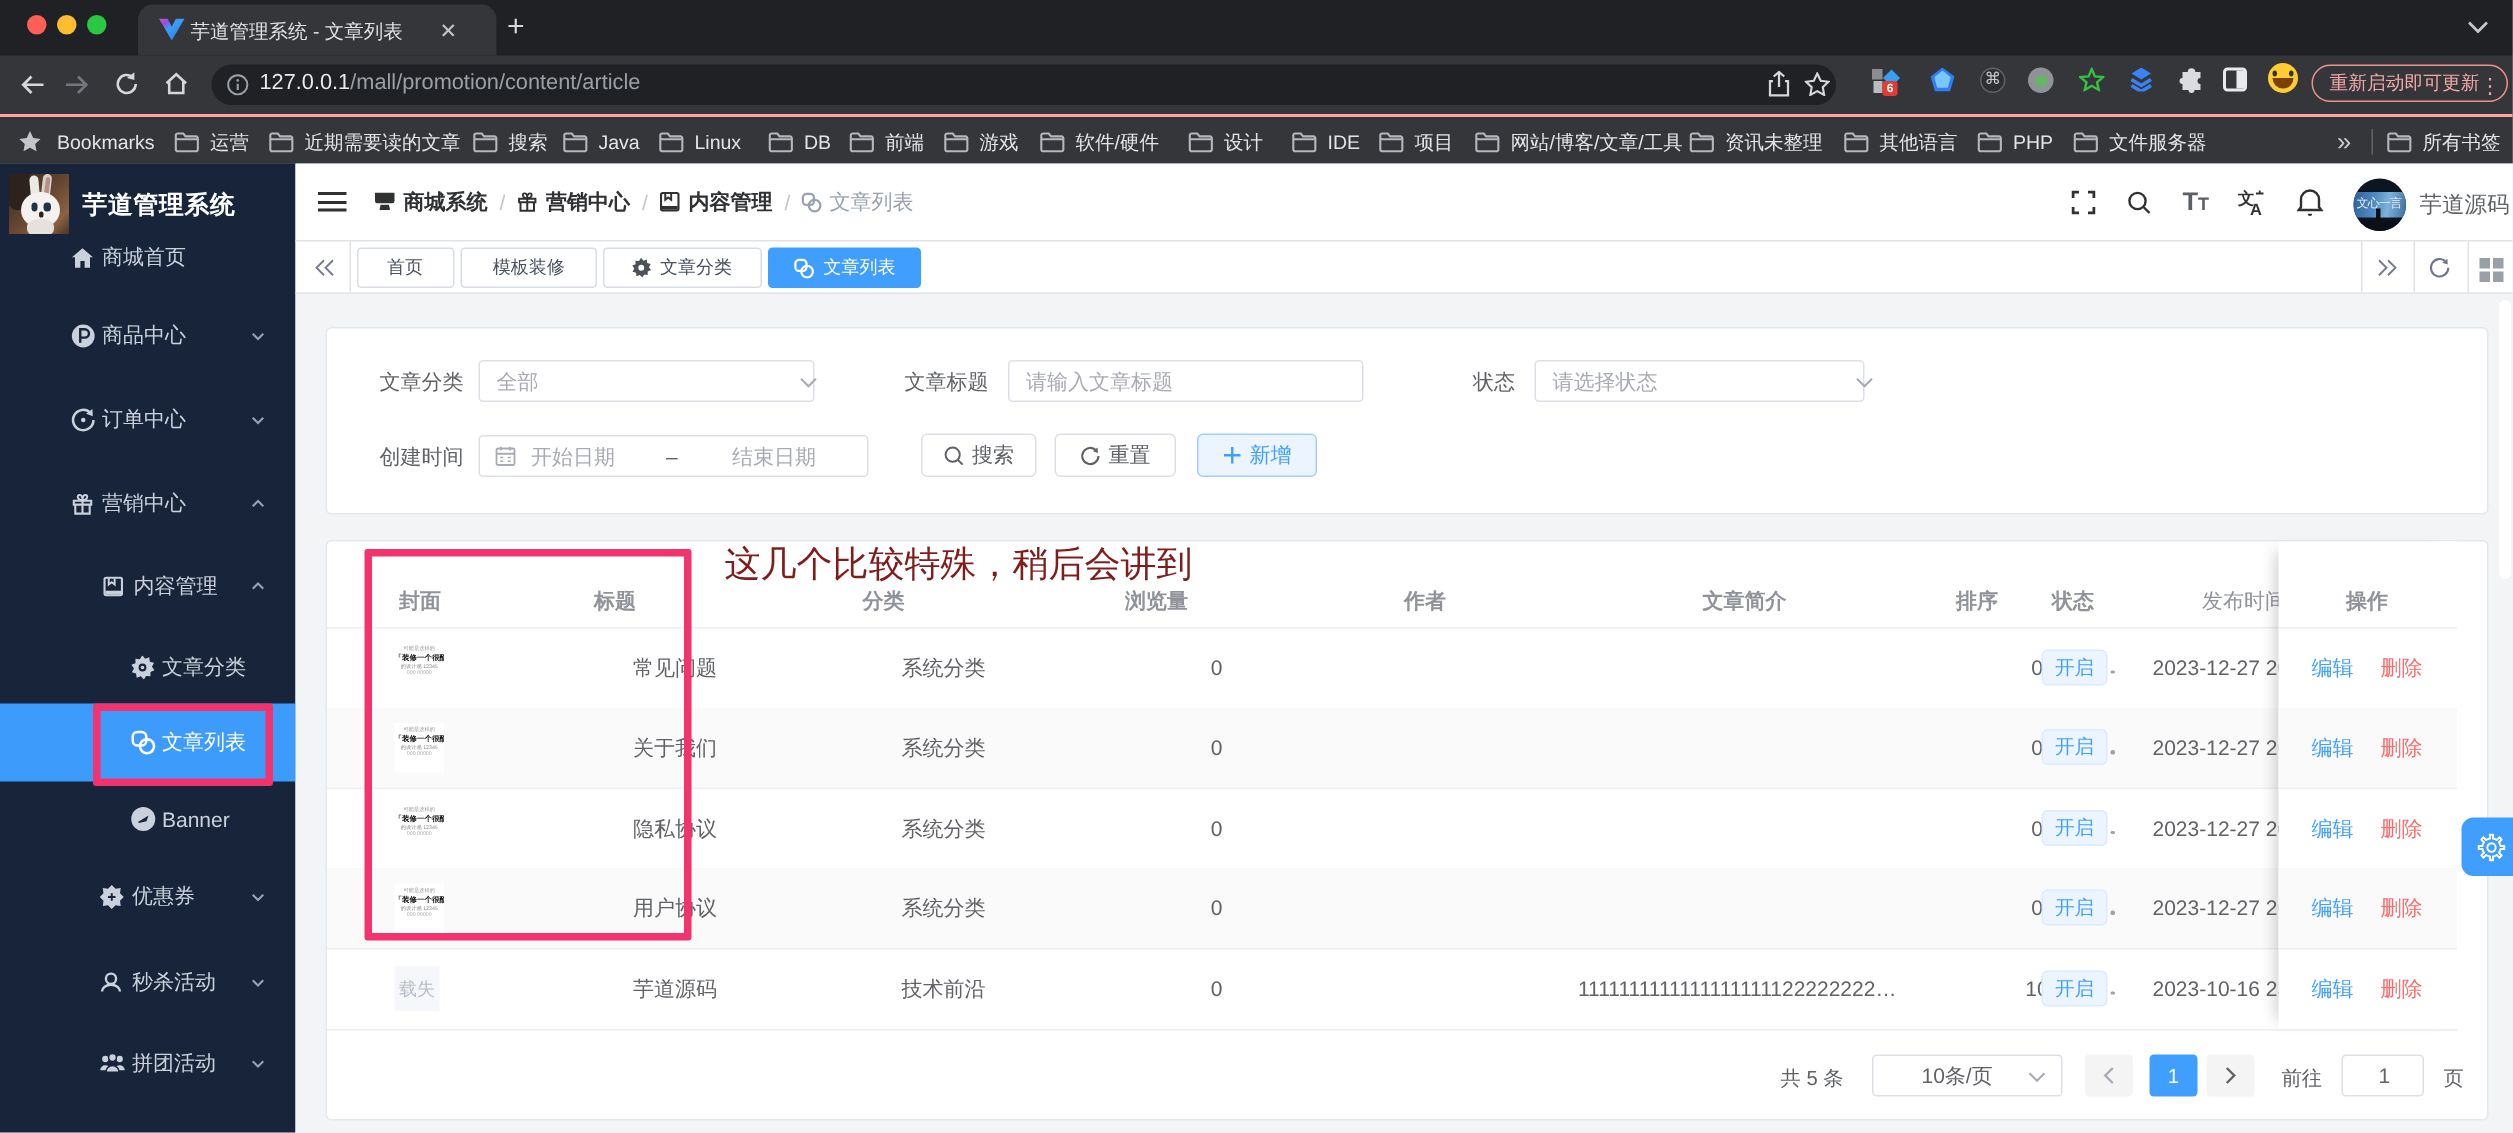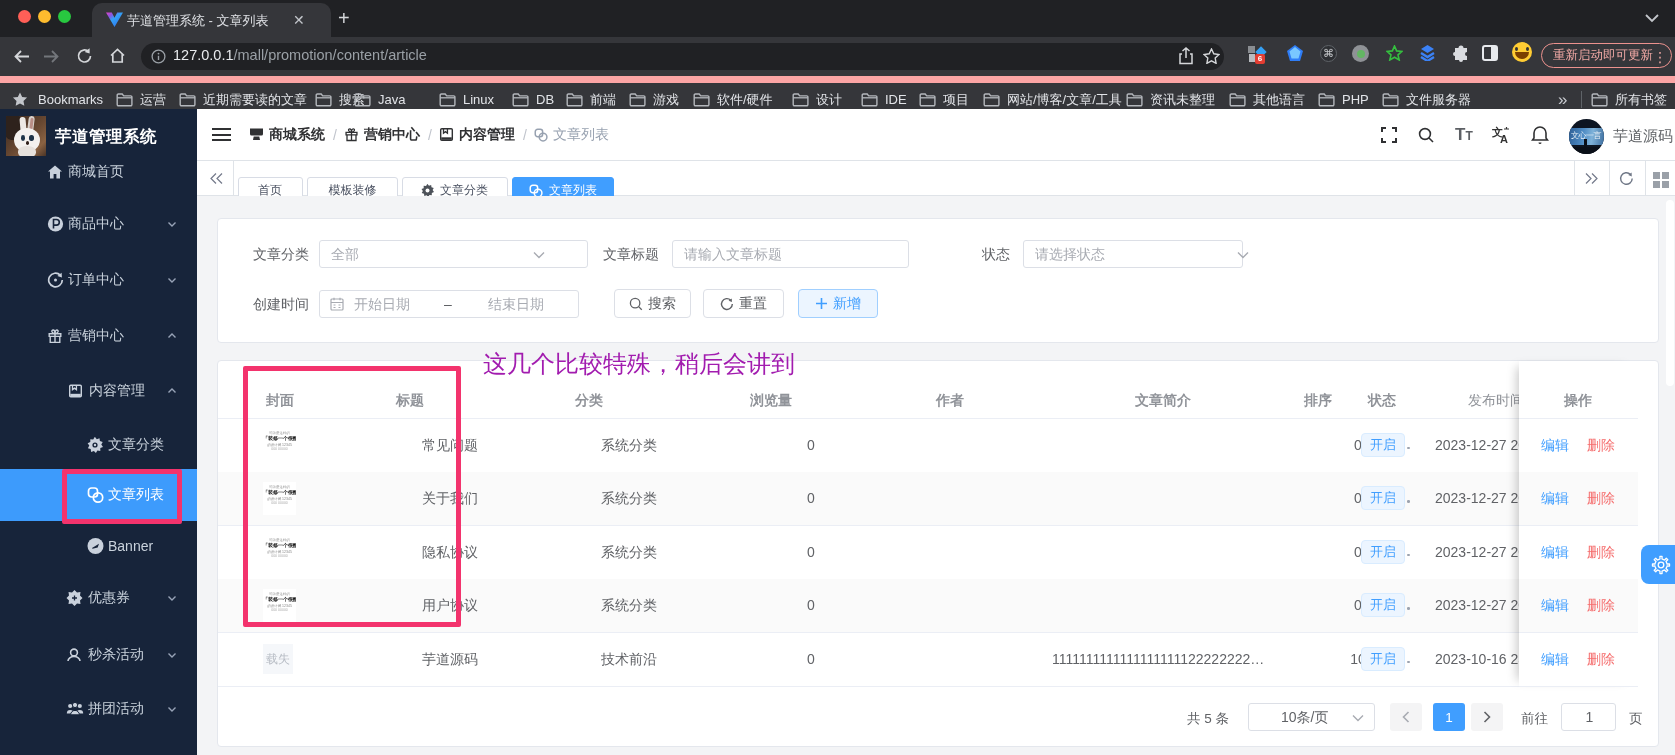--- a/index.html
+++ b/index.html
@@ -10,36 +10,36 @@
 #chrome{position:absolute;left:0;top:0;width:1675px;height:109px;background:#202124;}
 #tabstrip{position:absolute;left:0;top:0;width:1675px;height:37px;background:#202124;}
 .tl{position:absolute;top:10px;width:13px;height:13px;border-radius:50%;}
 #tab{position:absolute;left:92px;top:3px;width:239px;height:34px;background:#35363a;border-radius:10px 10px 0 0;}
 #tab .title{position:absolute;left:35px;top:9px;font-size:13px;color:#dfe1e5;white-space:nowrap;}
 #tab .x{position:absolute;left:201px;top:9px;font-size:14px;color:#c3c6cb;}
 #toolbar{position:absolute;left:0;top:37px;width:1675px;height:39px;background:#35363a;}
 #pill{position:absolute;left:141px;top:6px;width:1083px;height:27px;border-radius:14px;background:#202124;}
 #pill .url{position:absolute;left:32px;top:4px;font-size:14.5px;color:#e8eaed;white-space:nowrap;}
 #pill .url span{color:#9aa0a6;}
-#bookmarks{position:absolute;left:0;top:76px;width:1675px;height:33px;background:#35363a;border-top:7px solid #fca5a5;}
+#bookmarks{position:absolute;left:0;top:76px;width:1675px;height:33px;background:#35363a;border-top:2px solid #fca5a5;}
 .bk{position:absolute;top:0;height:33px;display:flex;align-items:center;font-size:13px;color:#e2e4e8;white-space:nowrap;}
 .bk svg{margin-right:7px;}
 .cicon{position:absolute;top:45px;}
 
 #sidebar{position:absolute;left:0;top:109px;width:197px;height:646px;background:#17243a;}
 .mi{position:absolute;left:0;width:197px;height:40px;color:#c9d2dc;font-size:14px;}
 .mi .txt{position:absolute;top:50%;transform:translateY(-50%);white-space:nowrap;}
 .mi .ic{position:absolute;top:50%;transform:translateY(-50%);}
 .mi .ch{position:absolute;left:166px;top:50%;transform:translateY(-50%);}
 #appheader{position:absolute;left:197px;top:109px;width:1478px;height:51px;background:#fff;}
 .bc{position:absolute;top:0;height:51px;display:flex;align-items:center;font-size:14px;color:#303133;white-space:nowrap;}
 .bc svg{margin-right:5px;}
 .bcsep{position:absolute;top:0;height:51px;display:flex;align-items:center;color:#c0c4cc;font-size:14px;}
 #tagsbar{position:absolute;left:197px;top:160px;width:1478px;height:36px;background:#fff;border-top:1px solid #dfe3e8;border-bottom:1px solid #dfe3e8;}
-.tag{position:absolute;top:16px;height:27px;border:1px solid #d8dce5;background:#fff;color:#495060;font-size:12px;display:flex;align-items:center;justify-content:center;border-radius:3px;}
+.tag{position:absolute;top:4px;height:27px;border:1px solid #d8dce5;background:#fff;color:#495060;font-size:12px;display:flex;align-items:center;justify-content:center;border-radius:3px;}
 .tag.active{background:#409eff;border-color:#409eff;color:#fff;}
 .vline{position:absolute;top:0;width:1px;height:34px;background:#dfe3e8;}
 #main{position:absolute;left:197px;top:196px;width:1478px;height:559px;background:#f3f4f6;}
 .card{position:absolute;background:#fff;border:1px solid #e4e7ed;border-radius:4px;}
 .lbl{position:absolute;font-size:14px;color:#606266;line-height:28px;white-space:nowrap;}
 .inp{position:absolute;height:28px;border:1px solid #dcdfe6;border-radius:3px;background:#fff;}
 .ph{position:absolute;top:0;font-size:14px;color:#a8abb2;line-height:26px;white-space:nowrap;}
 .btn{position:absolute;height:29px;border:1px solid #dcdfe6;border-radius:4px;background:#fff;color:#606266;font-size:14px;display:flex;align-items:center;justify-content:center;}
 .btn svg{margin-right:5px;}
 .btn.blue{background:#ecf5ff;border-color:#a0cfff;color:#409eff;}
@@ -161,21 +161,21 @@
           <path d="M1.2 4.8 h14.7" stroke="#b4b7bc" stroke-width="1.3"></path>
         </svg>运营</div>
 <div class="bk" style="left:179px"><svg width="17" height="14" viewBox="0 0 17 14">
           <path d="M1.2 2.2 a1.2 1.2 0 0 1 1.2-1.2 h3.8 l1.5 1.9 h7 a1.2 1.2 0 0 1 1.2 1.2 v7.5 a1.2 1.2 0 0 1 -1.2 1.2 h-12.3 a1.2 1.2 0 0 1 -1.2-1.2 Z" fill="none" stroke="#b4b7bc" stroke-width="1.4"></path>
           <path d="M1.2 4.8 h14.7" stroke="#b4b7bc" stroke-width="1.3"></path>
         </svg>近期需要读的文章</div>
 <div class="bk" style="left:315px"><svg width="17" height="14" viewBox="0 0 17 14">
           <path d="M1.2 2.2 a1.2 1.2 0 0 1 1.2-1.2 h3.8 l1.5 1.9 h7 a1.2 1.2 0 0 1 1.2 1.2 v7.5 a1.2 1.2 0 0 1 -1.2 1.2 h-12.3 a1.2 1.2 0 0 1 -1.2-1.2 Z" fill="none" stroke="#b4b7bc" stroke-width="1.4"></path>
           <path d="M1.2 4.8 h14.7" stroke="#b4b7bc" stroke-width="1.3"></path>
         </svg>搜索</div>
-<div class="bk" style="left:354px"><svg width="17" height="14" viewBox="0 0 17 14">
+<div class="bk" style="left:375px"><svg width="17" height="14" viewBox="0 0 17 14">
           <path d="M1.2 2.2 a1.2 1.2 0 0 1 1.2-1.2 h3.8 l1.5 1.9 h7 a1.2 1.2 0 0 1 1.2 1.2 v7.5 a1.2 1.2 0 0 1 -1.2 1.2 h-12.3 a1.2 1.2 0 0 1 -1.2-1.2 Z" fill="none" stroke="#b4b7bc" stroke-width="1.4"></path>
           <path d="M1.2 4.8 h14.7" stroke="#b4b7bc" stroke-width="1.3"></path>
         </svg>Java</div>
 <div class="bk" style="left:439px"><svg width="17" height="14" viewBox="0 0 17 14">
           <path d="M1.2 2.2 a1.2 1.2 0 0 1 1.2-1.2 h3.8 l1.5 1.9 h7 a1.2 1.2 0 0 1 1.2 1.2 v7.5 a1.2 1.2 0 0 1 -1.2 1.2 h-12.3 a1.2 1.2 0 0 1 -1.2-1.2 Z" fill="none" stroke="#b4b7bc" stroke-width="1.4"></path>
           <path d="M1.2 4.8 h14.7" stroke="#b4b7bc" stroke-width="1.3"></path>
         </svg>Linux</div>
 <div class="bk" style="left:512px"><svg width="17" height="14" viewBox="0 0 17 14">
           <path d="M1.2 2.2 a1.2 1.2 0 0 1 1.2-1.2 h3.8 l1.5 1.9 h7 a1.2 1.2 0 0 1 1.2 1.2 v7.5 a1.2 1.2 0 0 1 -1.2 1.2 h-12.3 a1.2 1.2 0 0 1 -1.2-1.2 Z" fill="none" stroke="#b4b7bc" stroke-width="1.4"></path>
           <path d="M1.2 4.8 h14.7" stroke="#b4b7bc" stroke-width="1.3"></path>
@@ -456,21 +456,21 @@
 <div class="abs" style="left:1456px;top:11px;width:16px;height:16px">
       <div style="position:absolute;left:0px;top:0px;width:7px;height:7px;background:#9aa0a8"></div>
       <div style="position:absolute;left:0px;top:9px;width:7px;height:7px;background:#9aa0a8"></div>
       <div style="position:absolute;left:9px;top:0px;width:7px;height:7px;background:#9aa0a8"></div>
       <div style="position:absolute;left:9px;top:9px;width:7px;height:7px;background:#9aa0a8"></div>
     </div>
 </div>
 <div id="main">
 <div class="card" style="left:20px;top:22px;width:1442px;height:125px"></div>
 <div class="lbl" style="left:56px;top:44px">文章分类</div>
-<div class="inp" style="left:122px;top:44px;width:269px">
+<div class="inp" style="left:122px;top:44px;width:224px">
       <div class="ph" style="left:11px">全部</div>
     </div>
 <svg class="abs" style="left:336px;top:55px" width="12" height="8" viewBox="0 0 12 8">
       <path d="M1 1.5 L6 6.5 L11 1.5" stroke="#a8abb2" stroke-width="1.4" fill="none"></path>
     </svg>
 <div class="lbl" style="left:406px;top:44px">文章标题</div>
 <div class="inp" style="left:475px;top:44px;width:237px">
       <div class="ph" style="left:11px">请输入文章标题</div>
     </div>
 <div class="lbl" style="left:785px;top:44px">状态</div>
@@ -636,12 +636,12 @@
 </div>
 <div class="abs" style="left:1666px;top:200px;width:8px;height:186px;background:#ffffff;border-radius:4px"></div>
 <div class="abs" style="left:1641px;top:545px;width:40px;height:39px;background:#409eff;border-radius:8px 0 0 8px">
     <svg style="position:absolute;left:10px;top:10px" width="20" height="20" viewBox="0 0 20 20">
       <path d="M15.93 8.58 L16.02 9.01 L18.53 8.92 L18.53 11.08 L16.02 10.99 L15.93 11.42 L15.20 13.19 L14.96 13.55 L16.80 15.27 L15.27 16.80 L13.55 14.96 L13.19 15.20 L11.42 15.93 L10.99 16.02 L11.08 18.53 L8.92 18.53 L9.01 16.02 L8.58 15.93 L6.81 15.20 L6.45 14.96 L4.73 16.80 L3.20 15.27 L5.04 13.55 L4.80 13.19 L4.07 11.42 L3.98 10.99 L1.47 11.08 L1.47 8.92 L3.98 9.01 L4.07 8.58 L4.80 6.81 L5.04 6.45 L3.20 4.73 L4.73 3.20 L6.45 5.04 L6.81 4.80 L8.58 4.07 L9.01 3.98 L8.92 1.47 L11.08 1.47 L10.99 3.98 L11.42 4.07 L13.19 4.80 L13.55 5.04 L15.27 3.20 L16.80 4.73 L14.96 6.45 L15.20 6.81 Z" stroke="#fff" stroke-width="1.3" fill="none" stroke-linejoin="round"></path>
       <circle cx="10" cy="10" r="2.8" stroke="#fff" stroke-width="1.3" fill="none"></circle>
     </svg>
   </div>
 <div class="ann" style="left:62px;top:469px;width:120px;height:54.5px"></div>
 <div class="ann" style="left:243px;top:366px;width:218px;height:261px"></div>
-<div class="abs" style="left:483px;top:348px;font-size:24px;color:#a21caf;font-weight:400;white-space:nowrap;letter-spacing:0">这几个比较特殊，稍后会讲到</div>
+<div class="abs" style="left:483px;top:360px;font-size:24px;color:#7f1d1d;font-weight:400;white-space:nowrap;letter-spacing:0">这几个比较特殊，稍后会讲到</div>
 </body></html>

